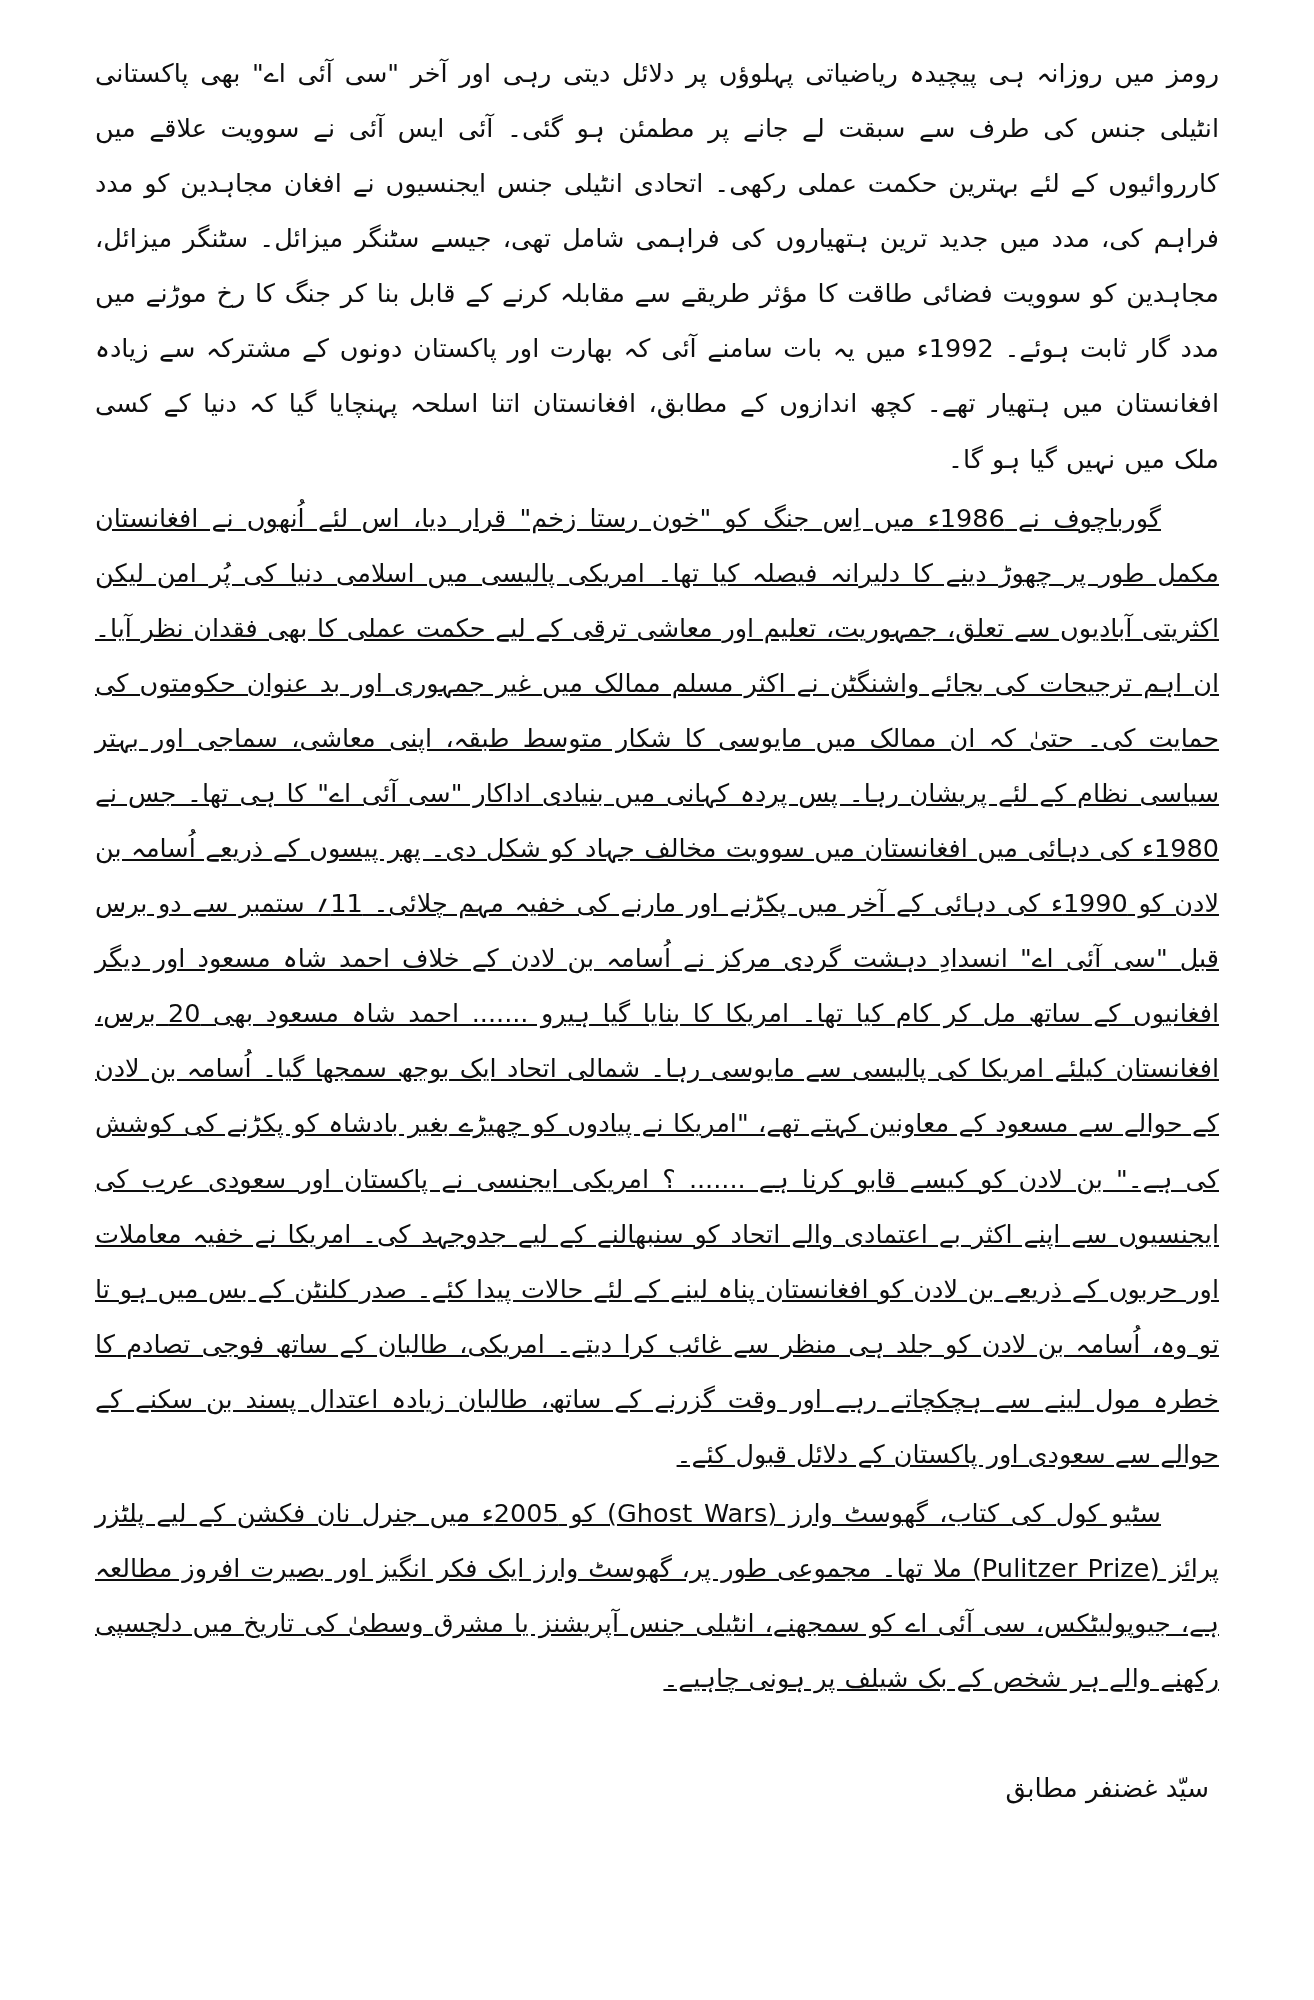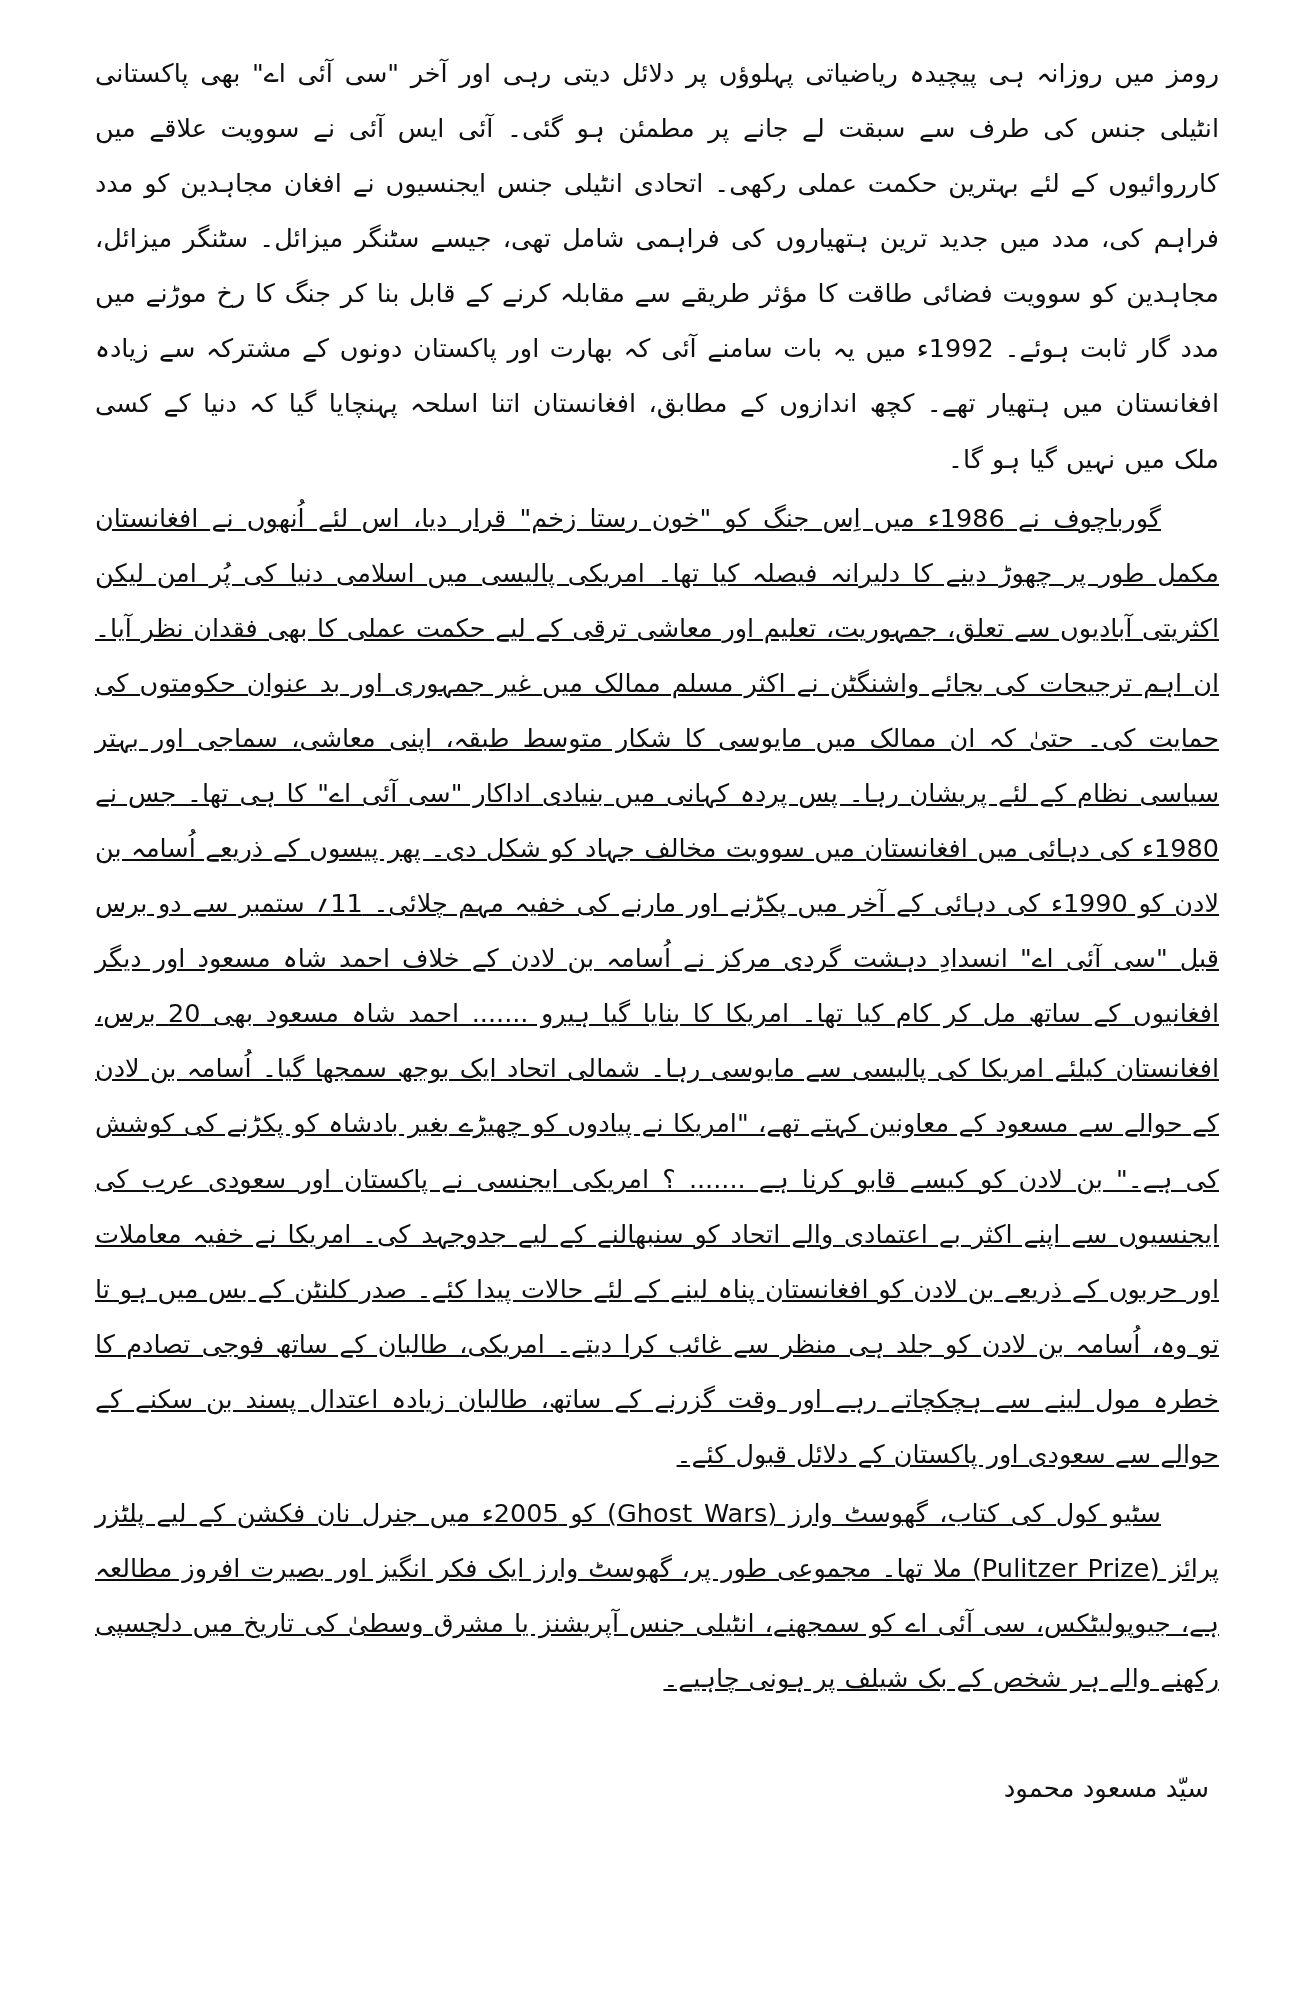--- a/index.html
+++ b/index.html
@@ -58,14 +58,14 @@
 </style>
 </head>
 <body>
 
 <div class="page">
   <div class="body-text">
     <p class="para last-line-right">رومز میں روزانہ ہی پیچیدہ ریاضیاتی پہلوؤں پر دلائل دیتی رہی اور آخر "سی آئی اے" بھی پاکستانی انٹیلی جنس کی طرف سے سبقت لے جانے پر مطمئن ہو گئی۔ آئی ایس آئی نے سوویت علاقے میں کارروائیوں کے لئے بہترین حکمت عملی رکھی۔ اتحادی انٹیلی جنس ایجنسیوں نے افغان مجاہدین کو مدد فراہم کی، مدد میں جدید ترین ہتھیاروں کی فراہمی شامل تھی، جیسے سٹنگر میزائل۔ سٹنگر میزائل، مجاہدین کو سوویت فضائی طاقت کا مؤثر طریقے سے مقابلہ کرنے کے قابل بنا کر جنگ کا رخ موڑنے میں مدد گار ثابت ہوئے۔ 1992ء میں یہ بات سامنے آئی کہ بھارت اور پاکستان دونوں کے مشترکہ سے زیادہ افغانستان میں ہتھیار تھے۔ کچھ اندازوں کے مطابق، افغانستان اتنا اسلحہ پہنچایا گیا کہ دنیا کے کسی ملک میں نہیں گیا ہو گا۔</p>
     <p class="para indent last-line-right">گورباچوف نے 1986ء میں اِس جنگ کو "خون رستا زخم" قرار دیا، اس لئے اُنھوں نے افغانستان مکمل طور پر چھوڑ دینے کا دلیرانہ فیصلہ کیا تھا۔ امریکی پالیسی میں اسلامی دنیا کی پُر امن لیکن اکثریتی آبادیوں سے تعلق، جمہوریت، تعلیم اور معاشی ترقی کے لیے حکمت عملی کا بھی فقدان نظر آیا۔ ان اہم ترجیحات کی بجائے واشنگٹن نے اکثر مسلم ممالک میں غیر جمہوری اور بد عنوان حکومتوں کی حمایت کی۔ حتیٰ کہ ان ممالک میں مایوسی کا شکار متوسط طبقہ، اپنی معاشی، سماجی اور بہتر سیاسی نظام کے لئے پریشان رہا۔ پس پردہ کہانی میں بنیادی اداکار "سی آئی اے" کا ہی تھا۔ جس نے 1980ء کی دہائی میں افغانستان میں سوویت مخالف جہاد کو شکل دی۔ پھر پیسوں کے ذریعے اُسامہ بن لادن کو 1990ء کی دہائی کے آخر میں پکڑنے اور مارنے کی خفیہ مہم چلائی۔ 11؍ ستمبر سے دو برس قبل "سی آئی اے" انسدادِ دہشت گردی مرکز نے اُسامہ بن لادن کے خلاف احمد شاہ مسعود اور دیگر افغانیوں کے ساتھ مل کر کام کیا تھا۔ امریکا کا بنایا گیا ہیرو ....... احمد شاہ مسعود بھی 20 برس، افغانستان کیلئے امریکا کی پالیسی سے مایوسی رہا۔ شمالی اتحاد ایک بوجھ سمجھا گیا۔ اُسامہ بن لادن کے حوالے سے مسعود کے معاونین کہتے تھے، "امریکا نے پیادوں کو چھیڑے بغیر بادشاہ کو پکڑنے کی کوشش کی ہے۔" بن لادن کو کیسے قابو کرنا ہے ....... ؟ امریکی ایجنسی نے پاکستان اور سعودی عرب کی ایجنسیوں سے اپنے اکثر بے اعتمادی والے اتحاد کو سنبھالنے کے لیے جدوجہد کی۔ امریکا نے خفیہ معاملات اور حربوں کے ذریعے بن لادن کو افغانستان پناہ لینے کے لئے حالات پیدا کئے۔ صدر کلنٹن کے بس میں ہو تا تو وہ، اُسامہ بن لادن کو جلد ہی منظر سے غائب کرا دیتے۔ امریکی، طالبان کے ساتھ فوجی تصادم کا خطرہ مول لینے سے ہچکچاتے رہے اور وقت گزرنے کے ساتھ، طالبان زیادہ اعتدال پسند بن سکنے کے حوالے سے سعودی اور پاکستان کے دلائل قبول کئے۔</p>
     <p class="para indent last-line-right">سٹیو کول کی کتاب، گھوسٹ وارز (Ghost Wars) کو 2005ء میں جنرل نان فکشن کے لیے پلٹزر پرائز (Pulitzer Prize) ملا تھا۔ مجموعی طور پر، گھوسٹ وارز ایک فکر انگیز اور بصیرت افروز مطالعہ ہے، جیوپولیٹکس، سی آئی اے کو سمجھنے، انٹیلی جنس آپریشنز یا مشرق وسطیٰ کی تاریخ میں دلچسپی رکھنے والے ہر شخص کے بک شیلف پر ہونی چاہیے۔</p>
   </div>
-  <div class="signature">سیّد مسعود محمود</div>
+  <div class="signature">سیّد غضنفر مطابق</div>
 </div>
 
 </body></html>

